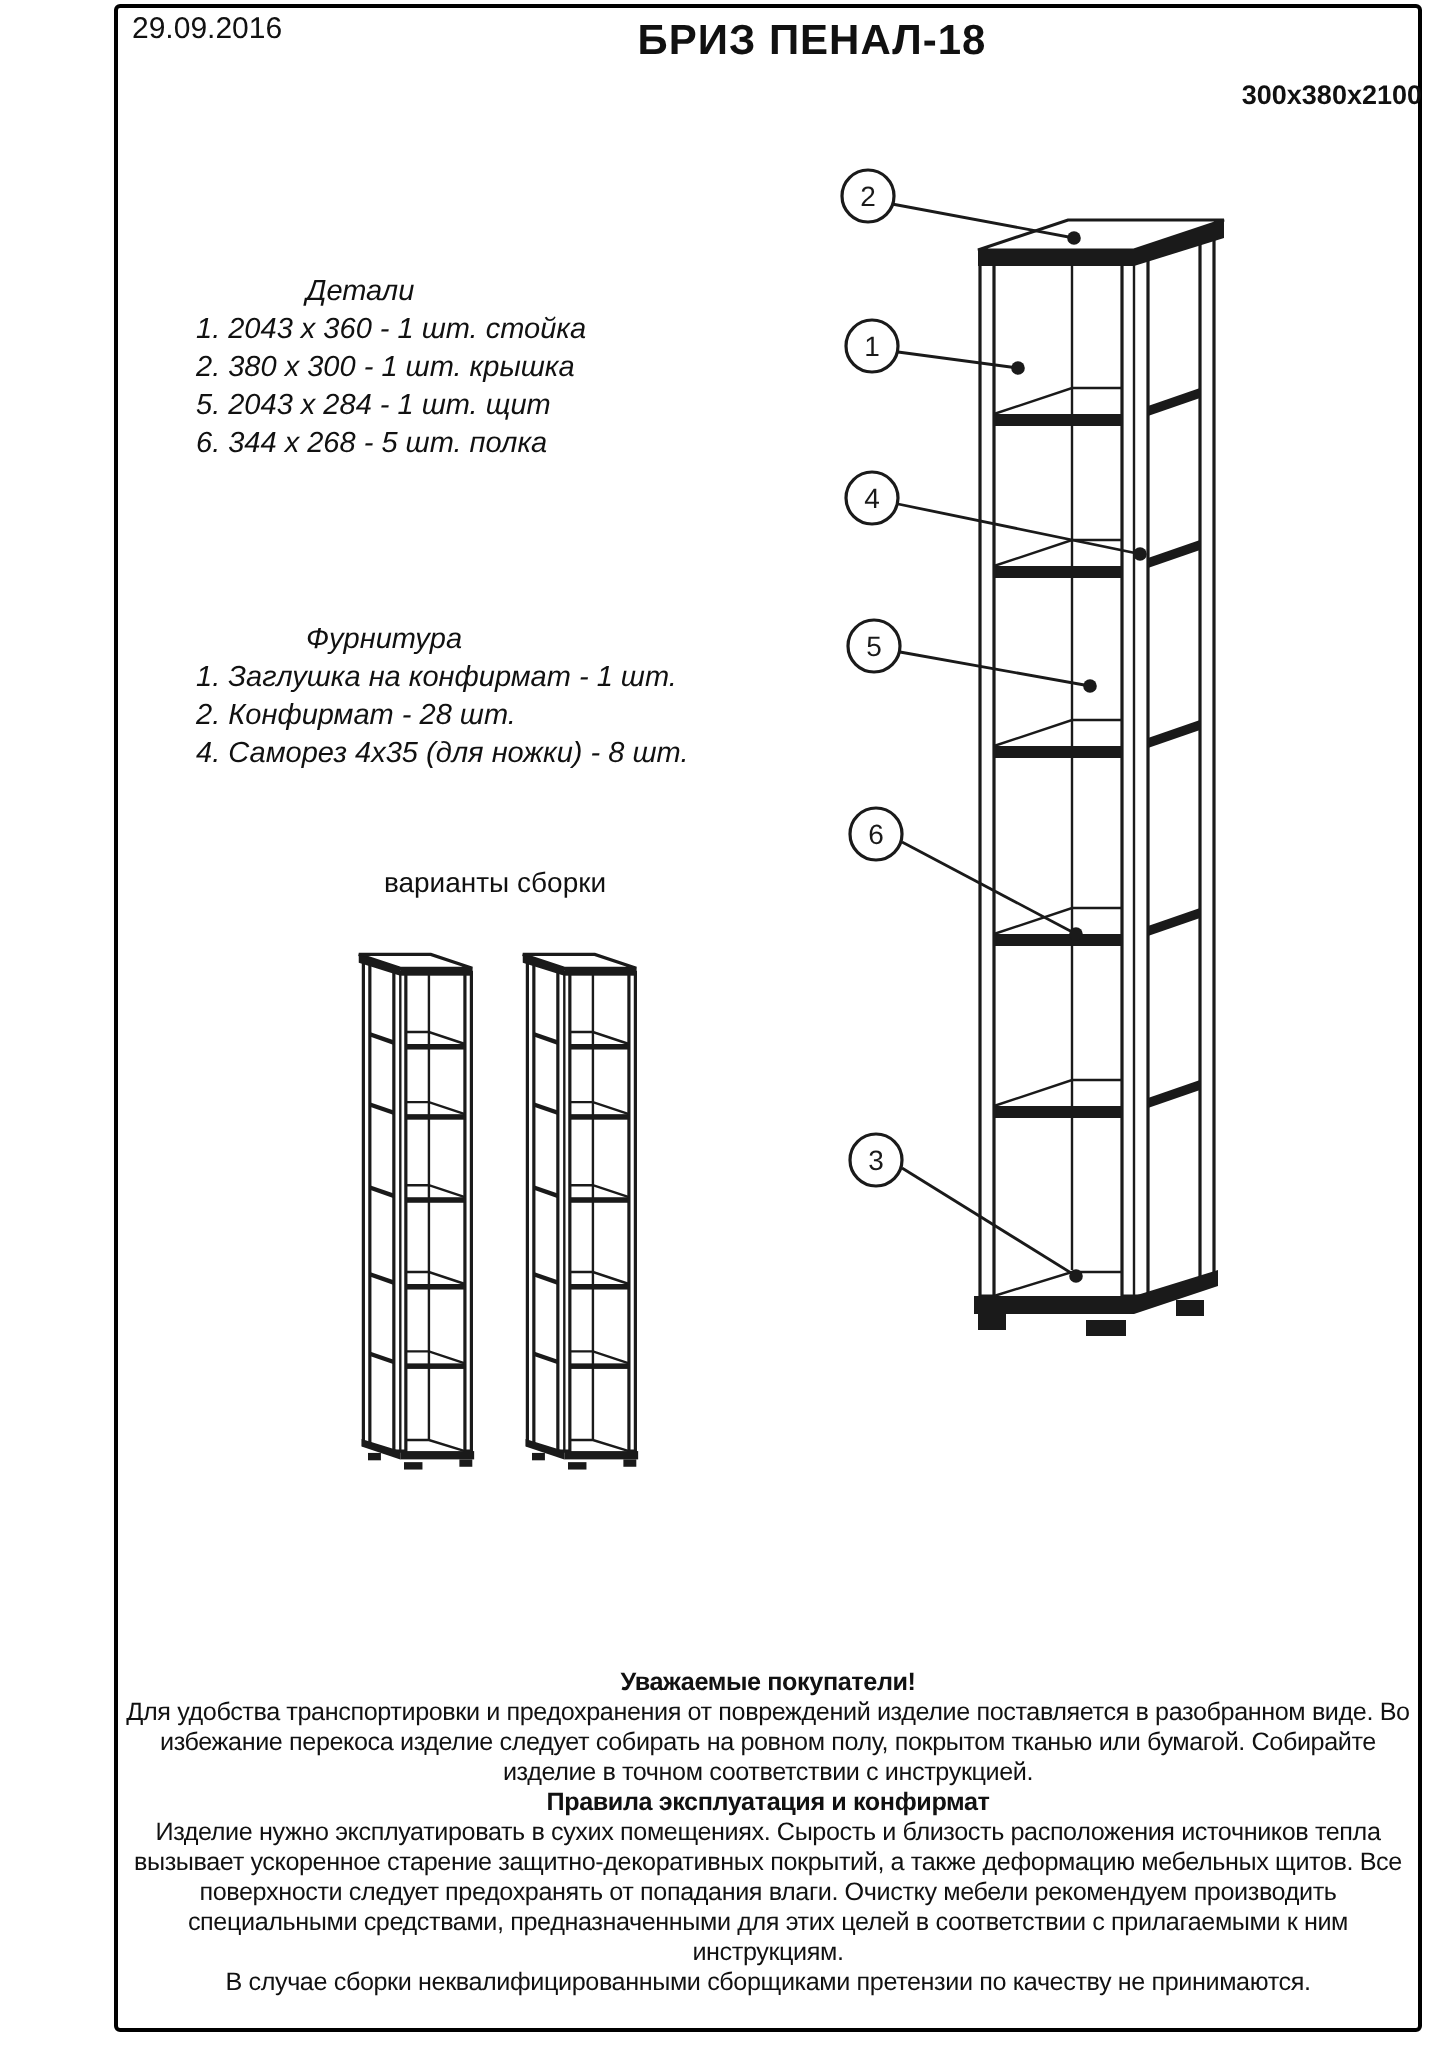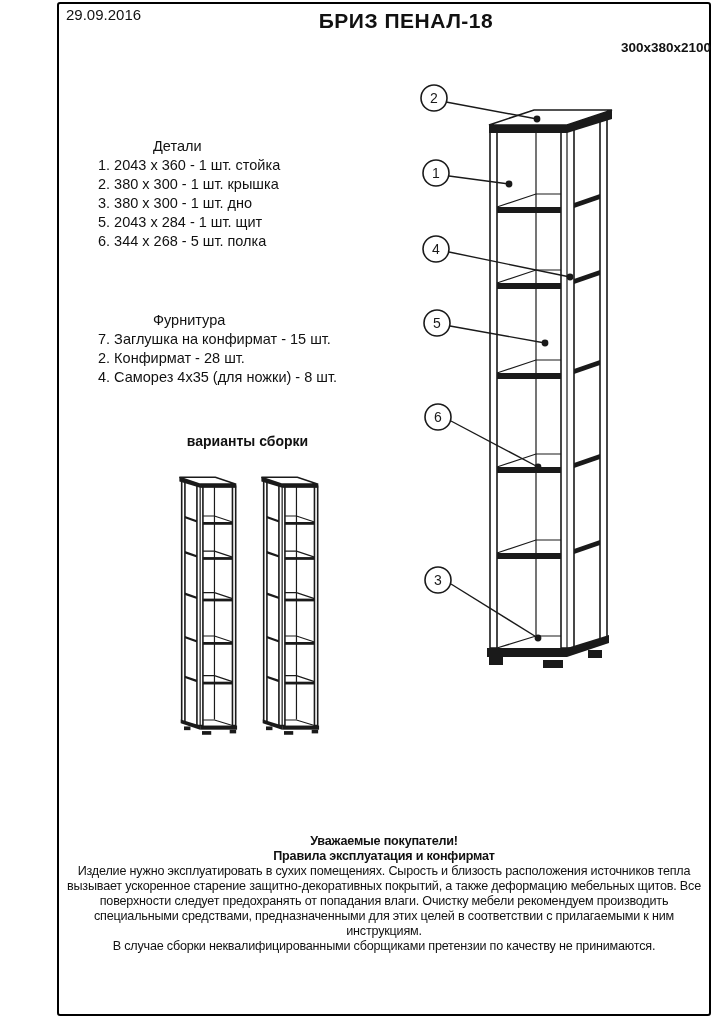--- a/index.html
+++ b/index.html
@@ -4,25 +4,25 @@
 <style>
   html,body{margin:0;padding:0;background:#fff;}
   body{width:718px;height:1024px;position:relative;overflow:hidden;
        font-family:"Liberation Sans","DejaVu Sans",sans-serif;color:#111;}
   .sheet{position:absolute;left:57px;top:2px;width:650px;height:1010px;
          border:2px solid #000;border-radius:3px;background:#fff;}
   .abs{position:absolute;}
   .date{left:66px;top:6px;font-size:15px;}
   .title{left:57px;top:9px;width:698px;text-align:center;font-size:21px;font-weight:bold;letter-spacing:.5px;}
   .subtitle{left:57px;top:40px;width:654px;text-align:right;font-size:13.5px;font-weight:bold;}
-  .listblock{left:98px;width:290px;font-size:14.5px;line-height:19px;}
+  .listblock{left:98px;width:290px;font-size:14.5px;line-height:19px;font-style:italic;}
   .details{top:137px;}
   .hardware{top:311px;}
   .listblock .hd{padding-left:55px;}
-  .variants{left:155px;top:433px;width:185px;text-align:center;font-size:14px;font-weight:bold;}
+  .variants{left:155px;top:433px;width:185px;text-align:center;font-size:14px;font-weight:normal;}
   .mini{position:absolute;width:60px;height:260px;}
   .mini-left{left:178px;top:476px;}
   .mini-right{left:260px;top:476px;}
   .maindiag{position:absolute;left:405px;top:78px;width:310px;height:600px;}
   .notes{left:61px;top:834px;width:646px;text-align:center;font-size:12.6px;
          line-height:15px;letter-spacing:-0.2px;}
   .notes .b{font-weight:bold;}
   svg text{font-family:"Liberation Sans","DejaVu Sans",sans-serif;}
 </style>
 </head>
@@ -83,28 +83,27 @@
 <div class="sheet"></div>
 
 <div class="abs date">29.09.2016</div>
 <div class="abs title">БРИЗ ПЕНАЛ-18</div>
 <div class="abs subtitle">300х380х2100</div>
 
 <div class="abs listblock details">
   <div class="hd">Детали</div>
   <div>1. 2043 х 360 - 1 шт. стойка</div>
   <div>2. 380 х 300 - 1 шт. крышка</div>
-  <div>3. 380 х 300 - 1 шт. дно</div>
   <div>5. 2043 х 284 - 1 шт. щит</div>
   <div>6. 344 х 268 - 5 шт. полка</div>
 </div>
 
 <div class="abs listblock hardware">
   <div class="hd">Фурнитура</div>
-  <div>7. Заглушка на конфирмат - 15 шт.</div>
+  <div>1. Заглушка на конфирмат - 1 шт.</div>
   <div>2. Конфирмат - 28 шт.</div>
   <div>4. Саморез 4х35 (для ножки) - 8 шт.</div>
 </div>
 
 <div class="abs variants">варианты сборки</div>
 
 <svg class="mini mini-left" viewBox="78 30 130 562">
   <use href="#cabgeo" transform="translate(288,0) scale(-1,1)"></use>
 </svg>
 <svg class="mini mini-right" viewBox="78 30 130 562">
@@ -140,16 +139,17 @@
     <text x="31" y="100">1</text>
     <text x="31" y="176">4</text>
     <text x="32" y="250">5</text>
     <text x="33" y="344">6</text>
     <text x="33" y="507">3</text>
   </g>
 </svg>
 
 <div class="abs notes">
   <div class="b">Уважаемые покупатели!</div>
+  <div>Для удобства транспортировки и предохранения от повреждений изделие поставляется в разобранном виде. Во избежание перекоса изделие следует собирать на ровном полу, покрытом тканью или бумагой. Собирайте изделие в точном соответствии с инструкцией.</div>
   <div class="b">Правила эксплуатация и конфирмат</div>
   <div>Изделие нужно эксплуатировать в сухих помещениях. Сырость и близость расположения источников тепла вызывает ускоренное старение защитно-декоративных покрытий, а также деформацию мебельных щитов. Все поверхности следует предохранять от попадания влаги. Очистку мебели рекомендуем производить специальными средствами, предназначенными для этих целей в соответствии с прилагаемыми к ним инструкциям.</div>
   <div>В случае сборки неквалифицированными сборщиками претензии по качеству не принимаются.</div>
 </div>
 
 </body></html>

